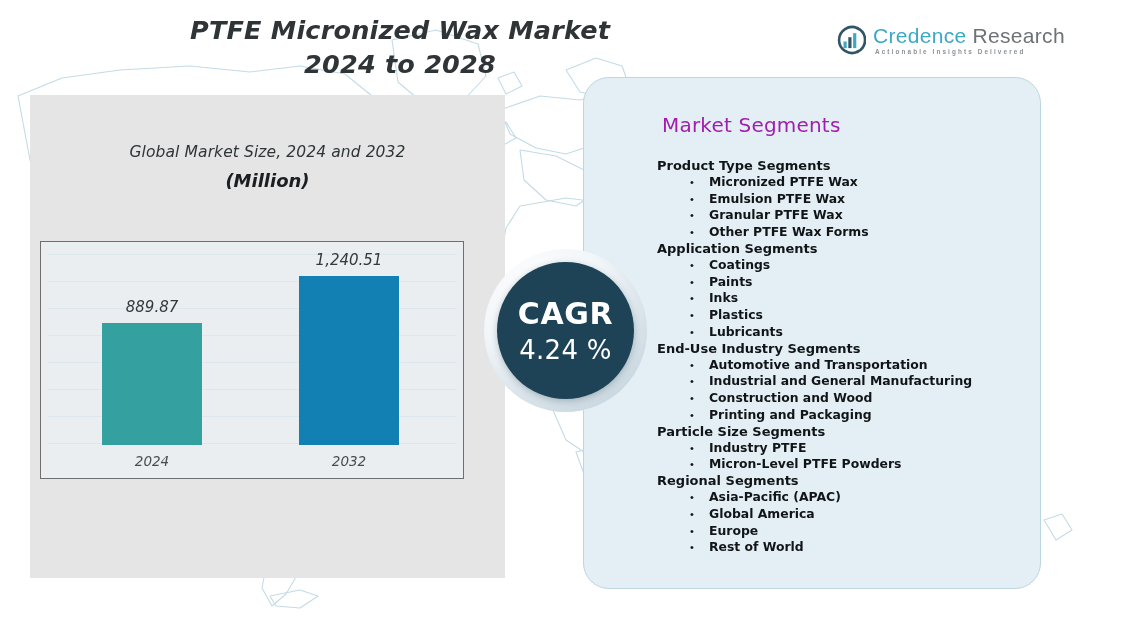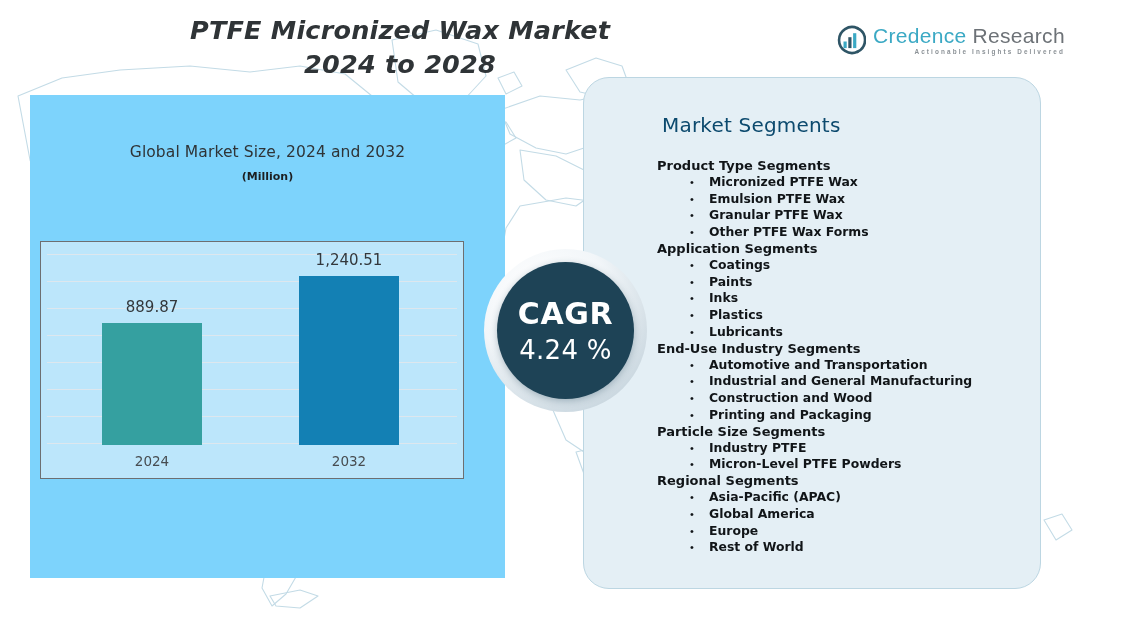--- a/index.html
+++ b/index.html
@@ -25,42 +25,42 @@
     font-family: "DejaVu Sans", sans-serif;
     font-style: italic; font-weight: bold;
     font-size: 25.5px; letter-spacing: .2px;
     color: #2f3437; line-height: 1.33;
     white-space: nowrap;
   }
 
   .logo { position: absolute; left: 836px; top: 25px; z-index: 5;
           display: flex; align-items: center; gap: 7px; }
   .logo-mark { width: 30px; height: 30px; position: relative; flex: 0 0 auto; }
-  .logo-text { display: flex; flex-direction: column; line-height: 1; align-items: flex-end; }
+  .logo-text { display: flex; flex-direction: column; line-height: 1; }
   .logo-name { font-size: 21px; letter-spacing: .3px; color: #6d7277; }
   .logo-name b { color: #3ba9c4; font-weight: normal; }
   .logo-tag {
     font-size: 6.4px; letter-spacing: 2.1px; color: #8b9196;
     margin-top: 3px; margin-left: 2px; font-weight: bold;
   }
 
   
   .left-panel {
     position: absolute; left: 30px; top: 95px;
     width: 475px; height: 483px;
-    background: #7dd3fc; z-index: 1;
+    background: #e5e5e5; z-index: 1; font-style: italic;
   }
   .chart-title-wrap { position: absolute; left: 0; top: 48px; width: 100%; text-align: center; }
   .chart-title {
     font-family: "DejaVu Sans", sans-serif;
     font-size: 15.5px; color: #2f3437; letter-spacing: .1px; white-space: nowrap;
   }
   .chart-subtitle {
     font-family: "DejaVu Sans", sans-serif;
-    font-size: 11px; font-weight: bold; color: #1c1f21; margin-top: 9px;
+    font-size: 18px; font-weight: bold; color: #1c1f21; margin-top: 9px;
   }
 
   .plot {
     position: absolute; left: 10px; top: 146px;
     width: 424px; height: 238px;
     border: 1.6px solid #6d6f71;
     background: rgba(240,246,250,.55);
   }
   .gridlines { position: absolute; inset: 0; }
   .gridline { position: absolute; left: 6px; right: 6px; height: 1px; background: #dde7ee; }
@@ -108,21 +108,21 @@
   
   .right-panel {
     position: absolute; left: 583px; top: 77px;
     width: 458px; height: 512px;
     background: #e4eff5; border: 1.3px solid #bcd6e2;
     border-radius: 26px; z-index: 2;
   }
   .seg-heading {
     position: absolute; left: 78px; top: 35px;
     font-family: "DejaVu Sans", sans-serif;
-    font-size: 20px; color: #0c4a6e; letter-spacing: .2px;
+    font-size: 20px; color: #a21caf; letter-spacing: .2px;
   }
   .seg-list { position: absolute; left: 73px; top: 80px; right: 12px; }
   .seg-group { margin-bottom: 0; }
   .seg-group-title {
     font-family: "DejaVu Sans", sans-serif;
     font-size: 13px; font-weight: bold; color: #111518;
     line-height: 15.8px; white-space: nowrap;
   }
   .seg-item {
     display: flex; align-items: baseline;

